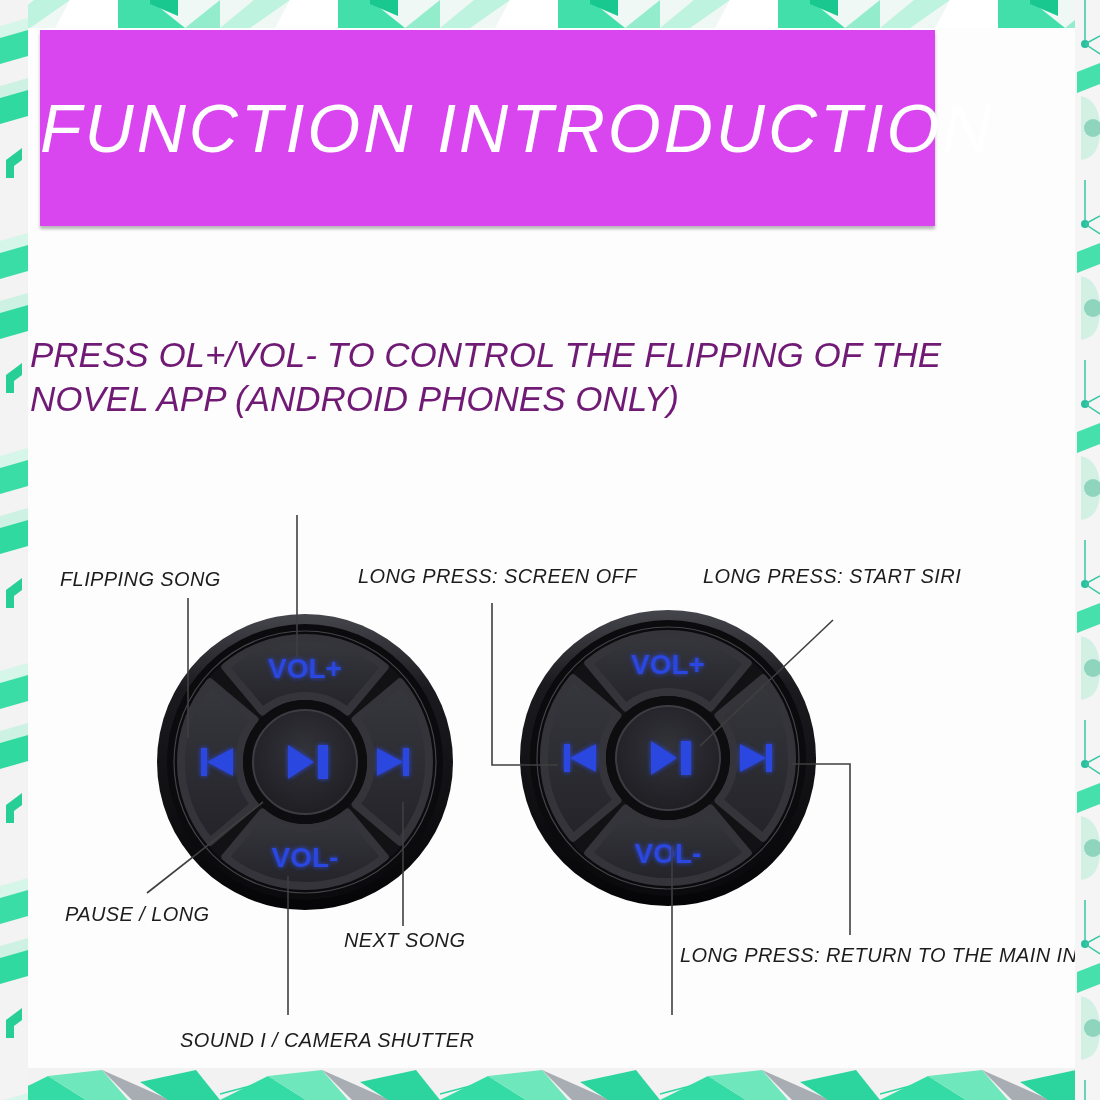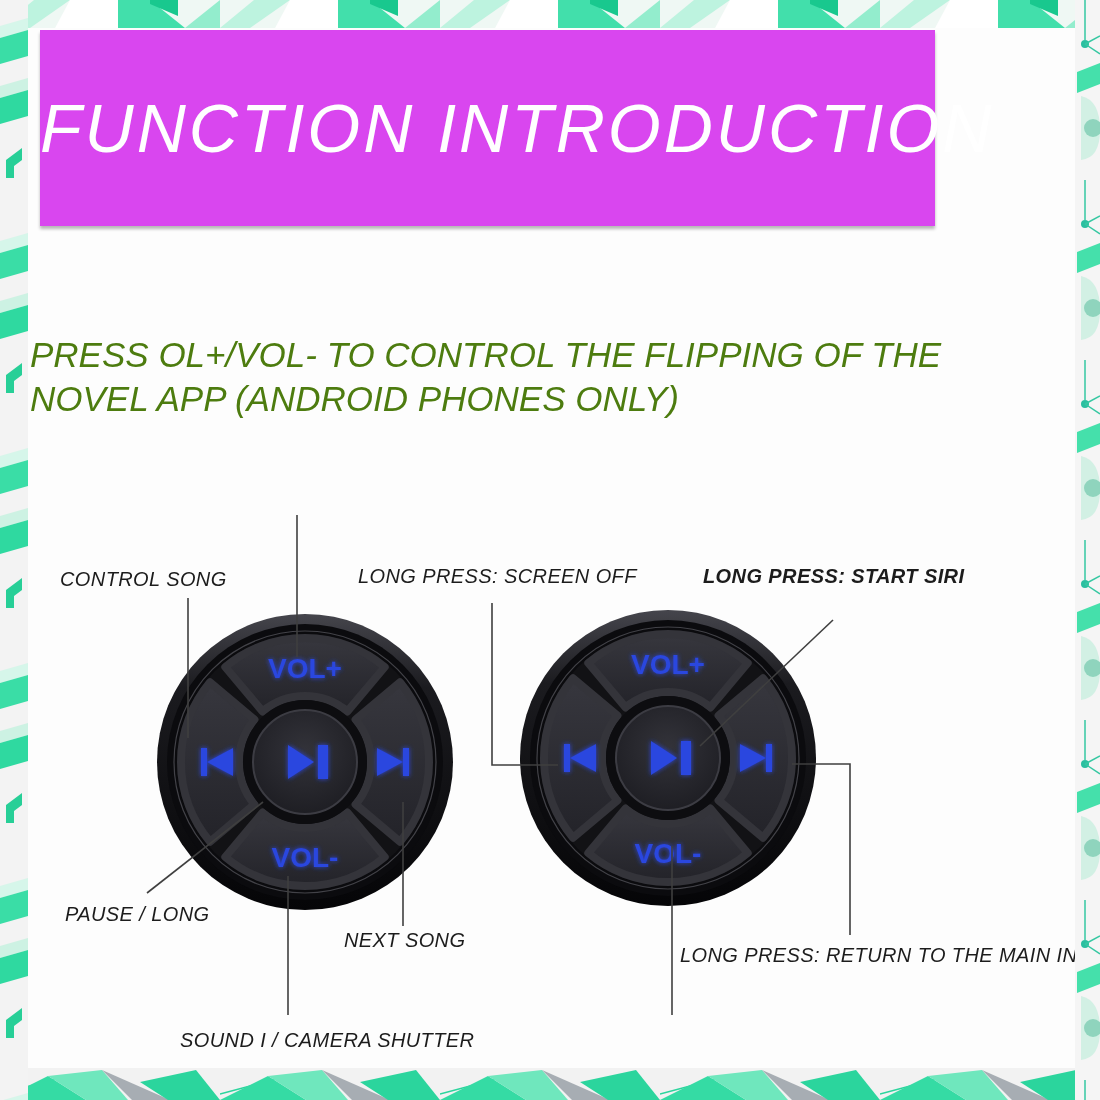--- a/index.html
+++ b/index.html
@@ -11,28 +11,28 @@
   .strip.bottom{left:0;top:1068px;}
   .strip.left{left:0;top:0;}
   .strip.right{left:1075px;top:0;}
   
   .banner{position:absolute;left:40px;top:30px;width:895px;height:196px;background:#d946ef;
           display:flex;align-items:center;justify-content:flex-start;z-index:2;
           box-shadow:0 3px 3px rgba(0,0,0,.28);}
   .banner-title{color:#ffffff;font-style:italic;font-size:68px;letter-spacing:3px;white-space:nowrap;}
   
   .notice{position:absolute;left:30px;top:333px;width:945px;z-index:2;
-          color:#4d7c0f;font-style:italic;font-size:35px;line-height:1.26;letter-spacing:0;}
+          color:#701a75;font-style:italic;font-size:35px;line-height:1.26;letter-spacing:0;}
   
   .callout{position:absolute;z-index:3;color:#1c1c1c;font-style:italic;font-size:20px;
            letter-spacing:.4px;white-space:nowrap;}
   .co-sound-plus{left:190px;top:488px;}
   .co-prev{left:60px;top:568px;}
   .co-screen-off{left:358px;top:565px;}
-  .co-siri{left:703px;top:565px;font-weight:bold;}
+  .co-siri{left:703px;top:565px;}
   .co-pause{left:65px;top:903px;}
   .co-next{left:344px;top:929px;}
   .co-sound-minus{left:180px;top:1029px;}
   .co-return{left:680px;top:944px;}
   .co-multitask{left:495px;top:1027px;}
   .overlay,.remote{position:absolute;z-index:2;}
   .overlay{left:0;top:0;pointer-events:none;z-index:4;}
   .remote.left{left:155px;top:612px;}
   .remote.right{left:518px;top:608px;}
 </style>
@@ -99,21 +99,21 @@
       </pattern>
     </defs>
   </svg>
 
   <div class="banner">
     <div class="banner-title">FUNCTION INTRODUCTION</div>
   </div>
 
   <div class="notice">PRESS OL+/VOL- TO CONTROL THE FLIPPING OF THE NOVEL APP (ANDROID PHONES ONLY)</div>
 
-  <div class="callout co-prev">CONTROL SONG</div>
+  <div class="callout co-prev">FLIPPING SONG</div>
   <div class="callout co-screen-off">LONG PRESS: SCREEN OFF</div>
   <div class="callout co-siri">LONG PRESS: START SIRI</div>
   <div class="callout co-pause">PAUSE / LONG</div>
   <div class="callout co-next">NEXT SONG</div>
   <div class="callout co-sound-minus">SOUND I / CAMERA SHUTTER</div>
   <div class="callout co-return">LONG PRESS: RETURN TO THE MAIN INTERFACE</div>
 
   <svg class="remote left" width="300" height="300" viewBox="0 0 300 300">
     <circle cx="150" cy="150" r="148" fill="url(#rimG)"></circle>
     <circle cx="150" cy="150" r="138" fill="#0b0b0e"></circle>

